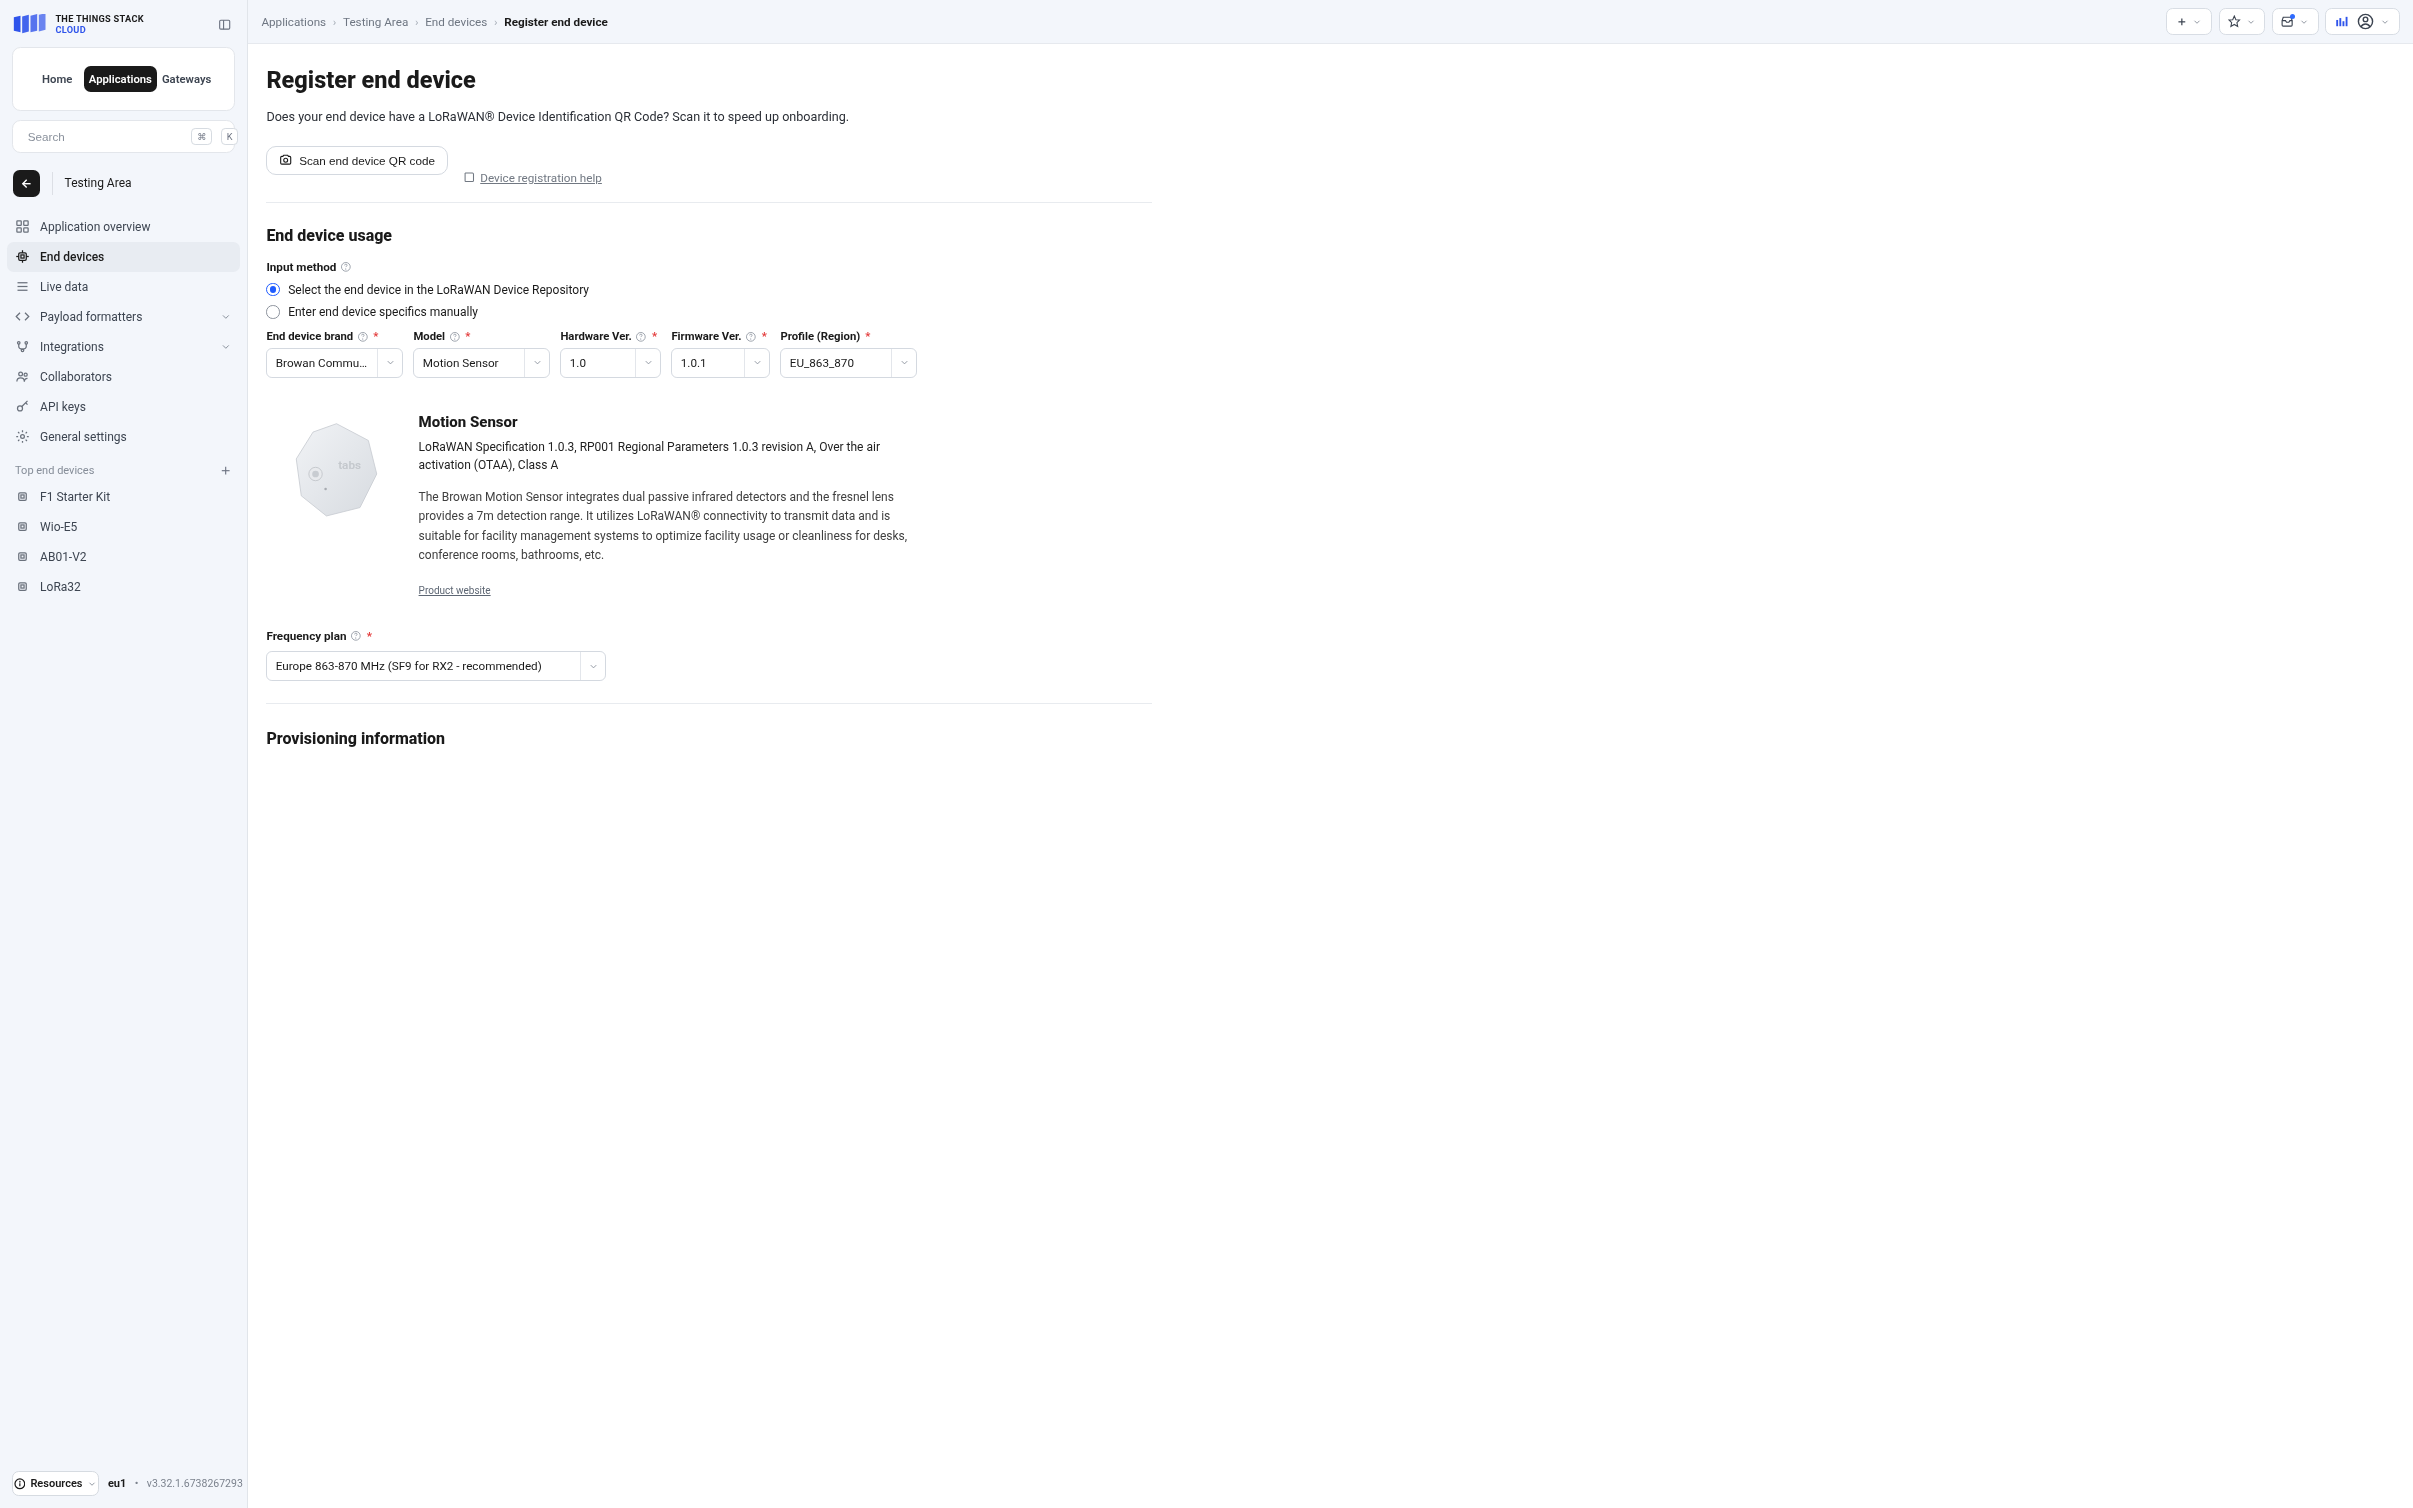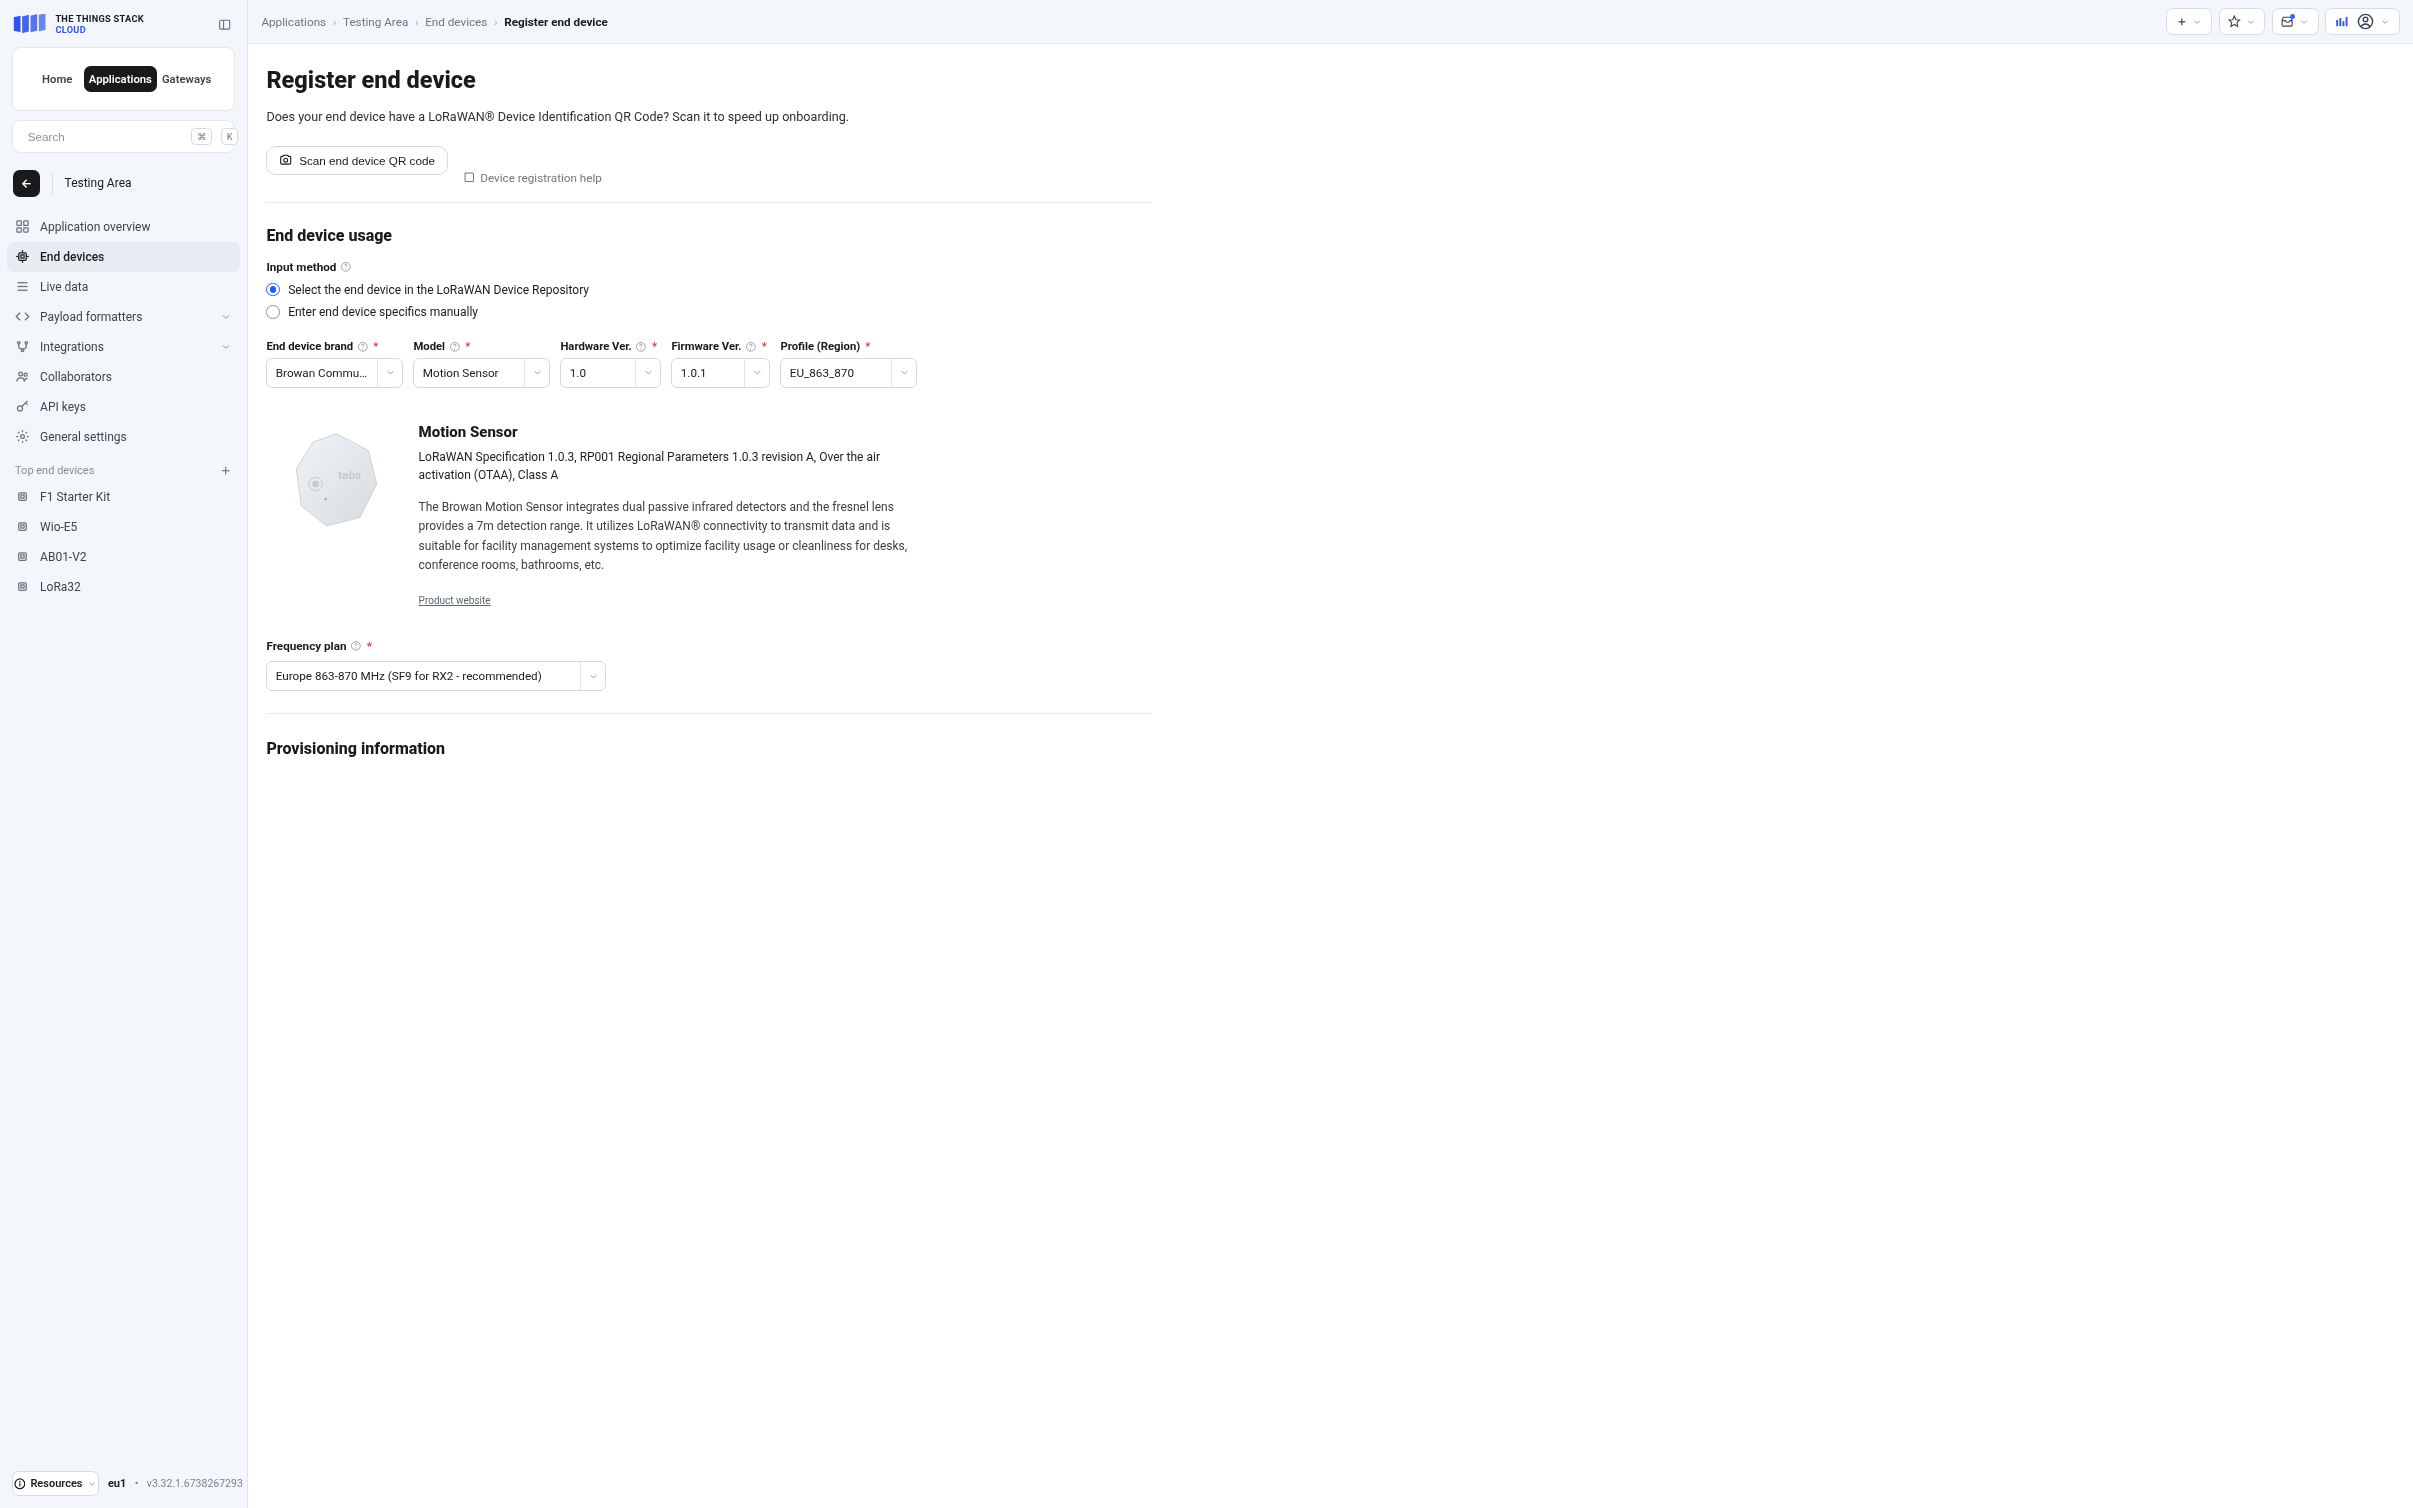--- a/index.html
+++ b/index.html
@@ -55,35 +55,35 @@
 .icon-btn .chev-s { color: #7d8592; }
 .account-btn { display:inline-flex; align-items:center; gap:6.7px; }
 .badge-dot { width: 5px; height: 5px; background: #2f6bff; border-radius: 50%; position: absolute; top: -0.8px; right: -0.8px; }
 
 .content { flex: 1; overflow: auto; background: #fff; }
 .content-inner { max-width: 922px; padding: 22px 18.4px 34px 18.4px; }
 h1.page-title { font-size: 23.5px; font-weight: 800; margin-bottom: 15px; }
 .intro { font-size: 12.6px; color: #2b2f36; margin-bottom: 11.7px; }
 .row-actions { display: flex; align-items: center; gap: 15px; margin-bottom: 17px; }
 .btn-outline { display: inline-flex; align-items: center; gap: 6.7px; border: 0.8px solid #d4d9e0; border-radius: 10px; padding: 6.7px 11.7px; background: #fff; cursor: pointer; font-size: 11.7px; color: #1a1a1a; }
-.help-link { display:inline-flex; gap:5px; color: #717882; font-size: 11.7px; cursor: pointer; margin-top: 35px; }
+.help-link { display:inline-flex; gap:5px; color: #717882; text-decoration: underline; font-size: 11.7px; cursor: pointer; margin-top: 35px; }
 
 hr.sep { border: none; border-top: 0.8px solid #e8ebef; margin: 6.7px 0 23.5px 0; }
 
 h2.section { font-size: 16px; font-weight: 800; margin-bottom: 15px; }
 .field-label { font-size: 11.7px; font-weight: 700; display: inline-flex; align-items: center; gap: 3.4px; margin-bottom: 8.4px; }
 .info-ic { width: 11.7px; height: 11.7px; color: #9ca2ac; }
 .req { color: #e33b3b; font-weight: 700; margin-left: 1.7px; }
 
 .radio-row { display: flex; align-items: center; gap: 8.4px; margin-bottom: 8.4px; font-size: 12px; }
 .radio { width: 13.4px; height: 13.4px; border: 1.7px solid #8c929c; border-radius: 50%; display:inline-flex; align-items:center; justify-content:center; cursor:pointer; }
 .radio.selected { border-color: #1f5cff; }
 .radio.selected::after { content: ''; width: 6.7px; height: 6.7px; background: #1f5cff; border-radius: 50%; }
 
-.select-row { display: flex; gap: 10px; margin-top: 21px; flex-wrap: wrap; }
+.select-row { display: flex; gap: 10px; margin-top: 11px; flex-wrap: wrap; }
 .select-col { display: flex; flex-direction: column; gap: 5px; }
 .select-col.w1 { width: 137px; }
 .select-col.w2 { width: 137px; }
 .select-col.w3 { width: 101px; }
 .select-col.w4 { width: 99px; }
 .select-col.w5 { width: 137px; }
 .sel-label { font-size: 11.3px; font-weight: 700; display:inline-flex; align-items:center; gap:3.4px; }
 .select { display: flex; align-items: stretch; border: 0.8px solid #d4d9e0; border-radius: 5.9px; overflow: hidden; height: 30px; background: #fff; cursor:pointer; }
 .select .sel-val { flex: 1; padding: 6.7px 8.4px; white-space: nowrap; overflow: hidden; text-overflow: ellipsis; font-size: 11.7px; }
 .select .sel-chev { width: 25px; border-left: 0.8px solid #e3e6eb; display: flex; align-items: center; justify-content: center; color: #8b929c; }

